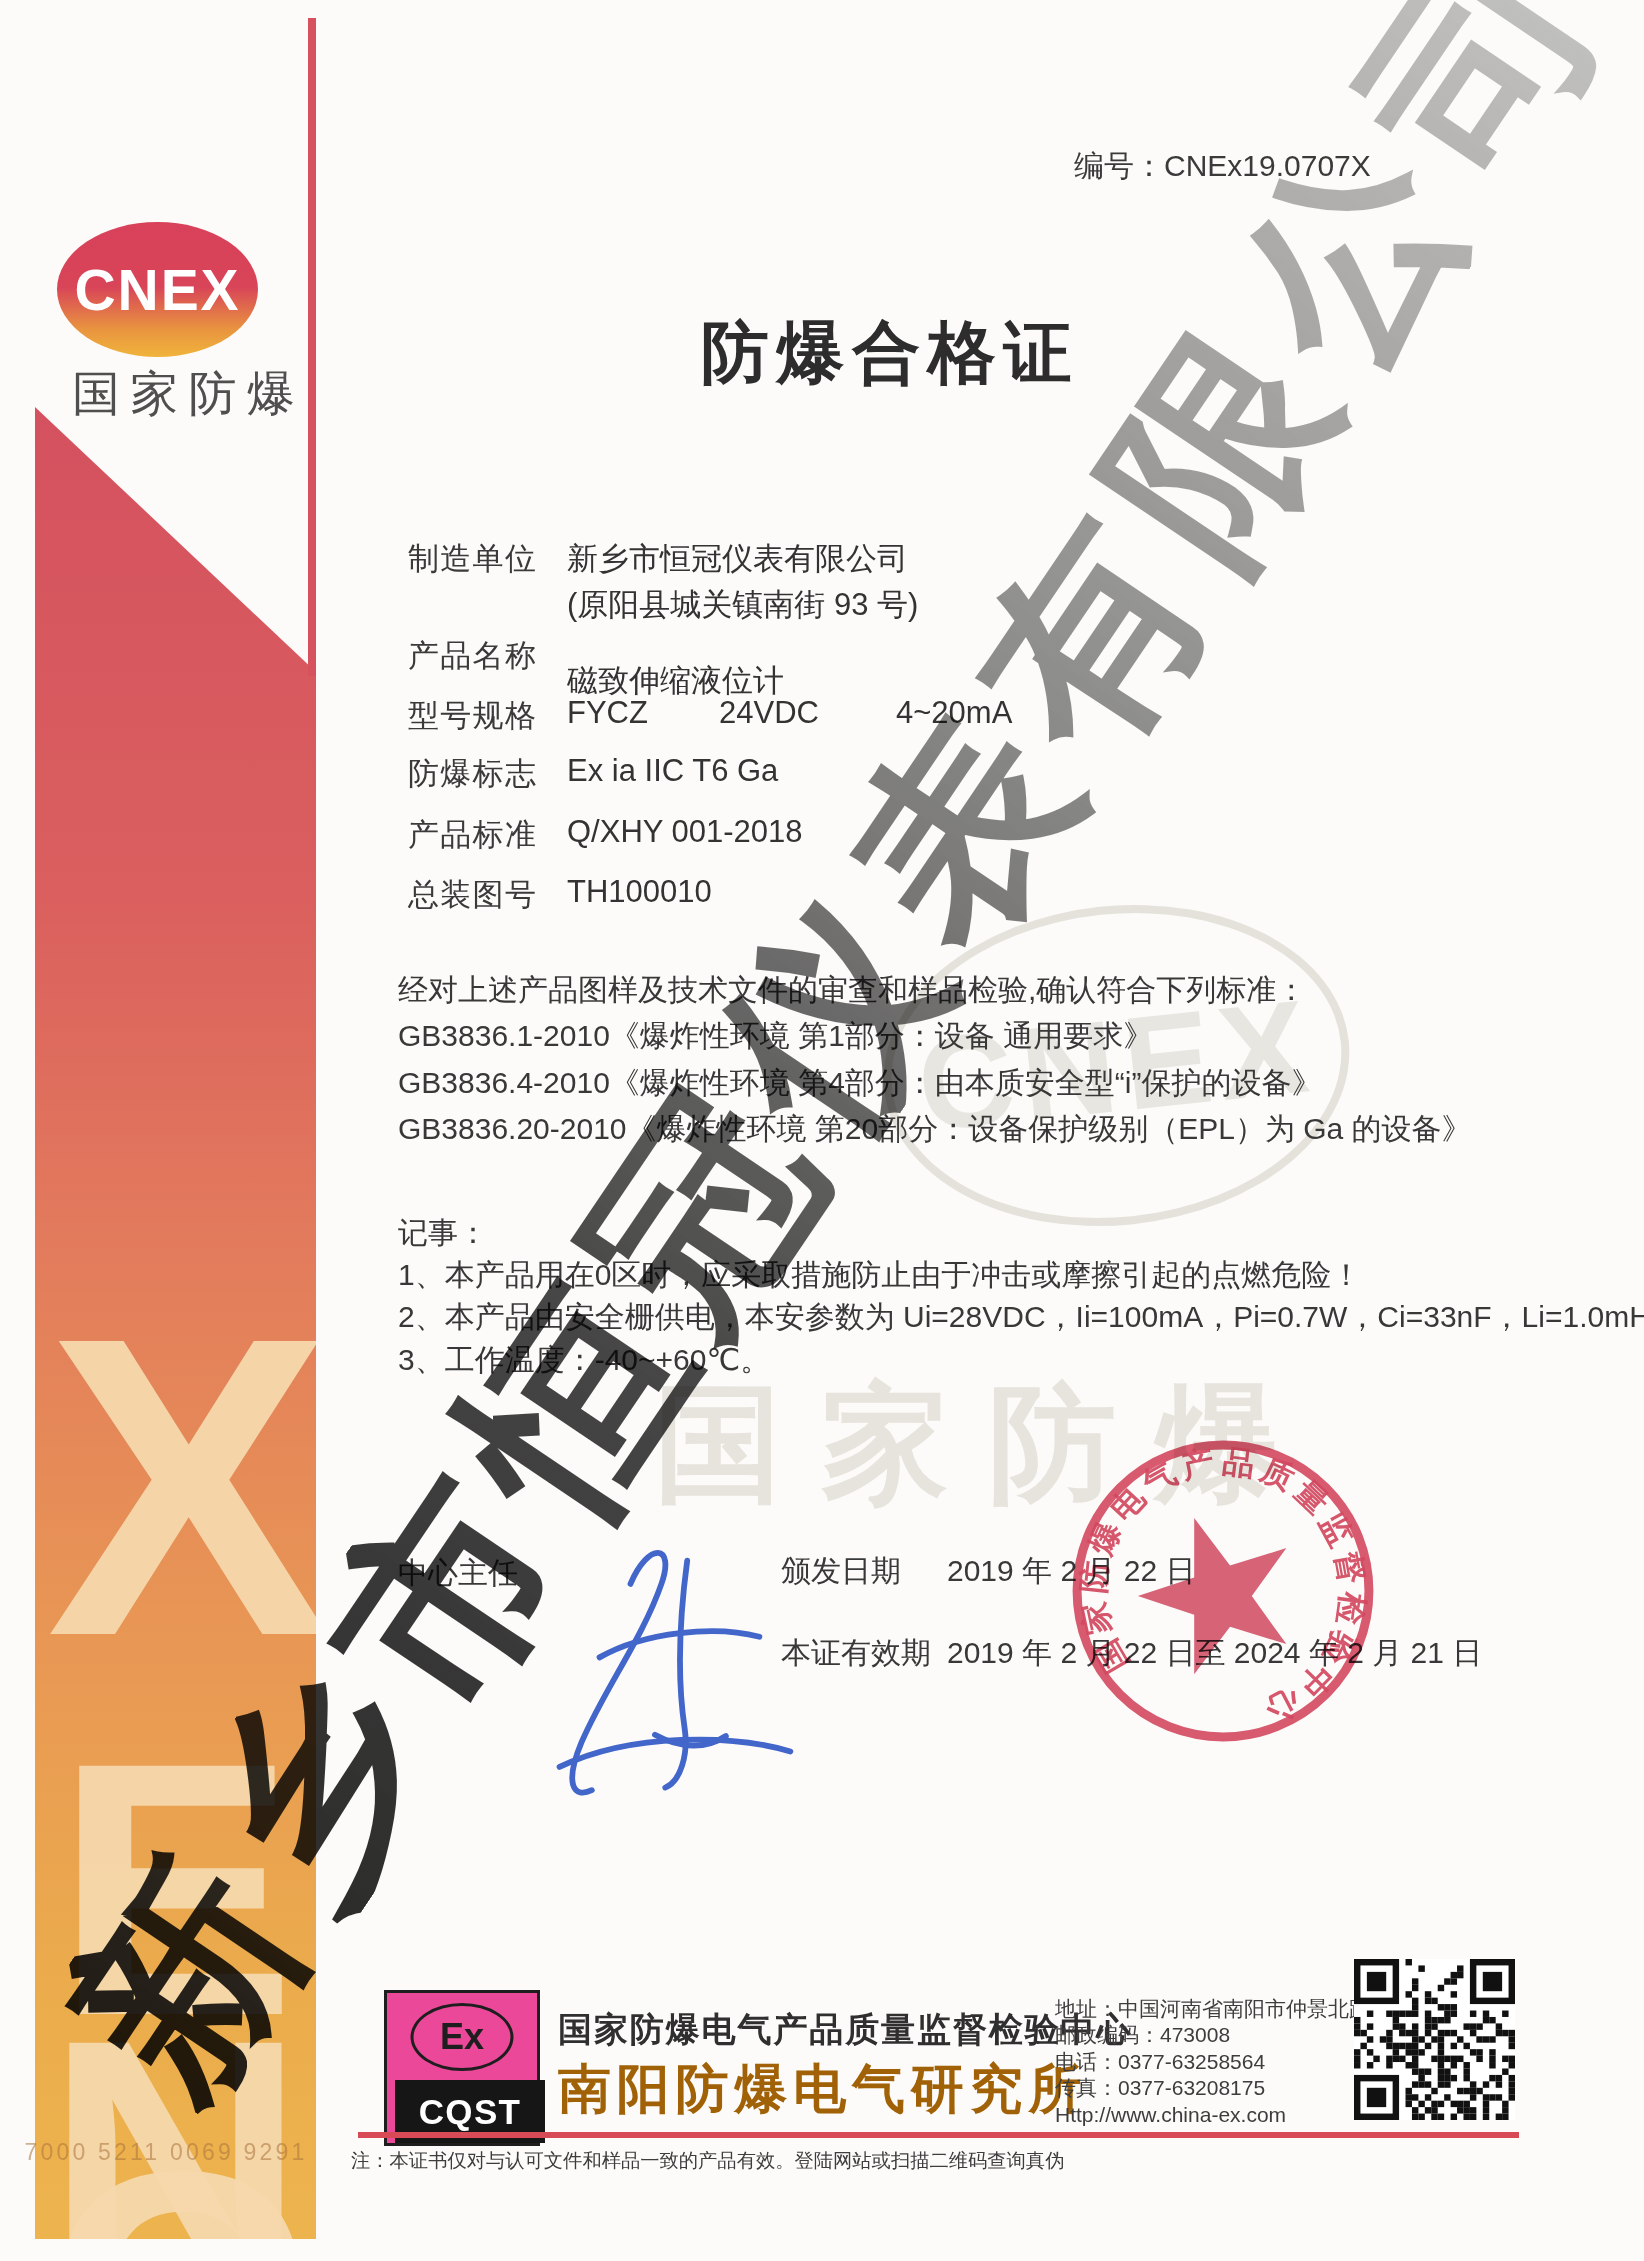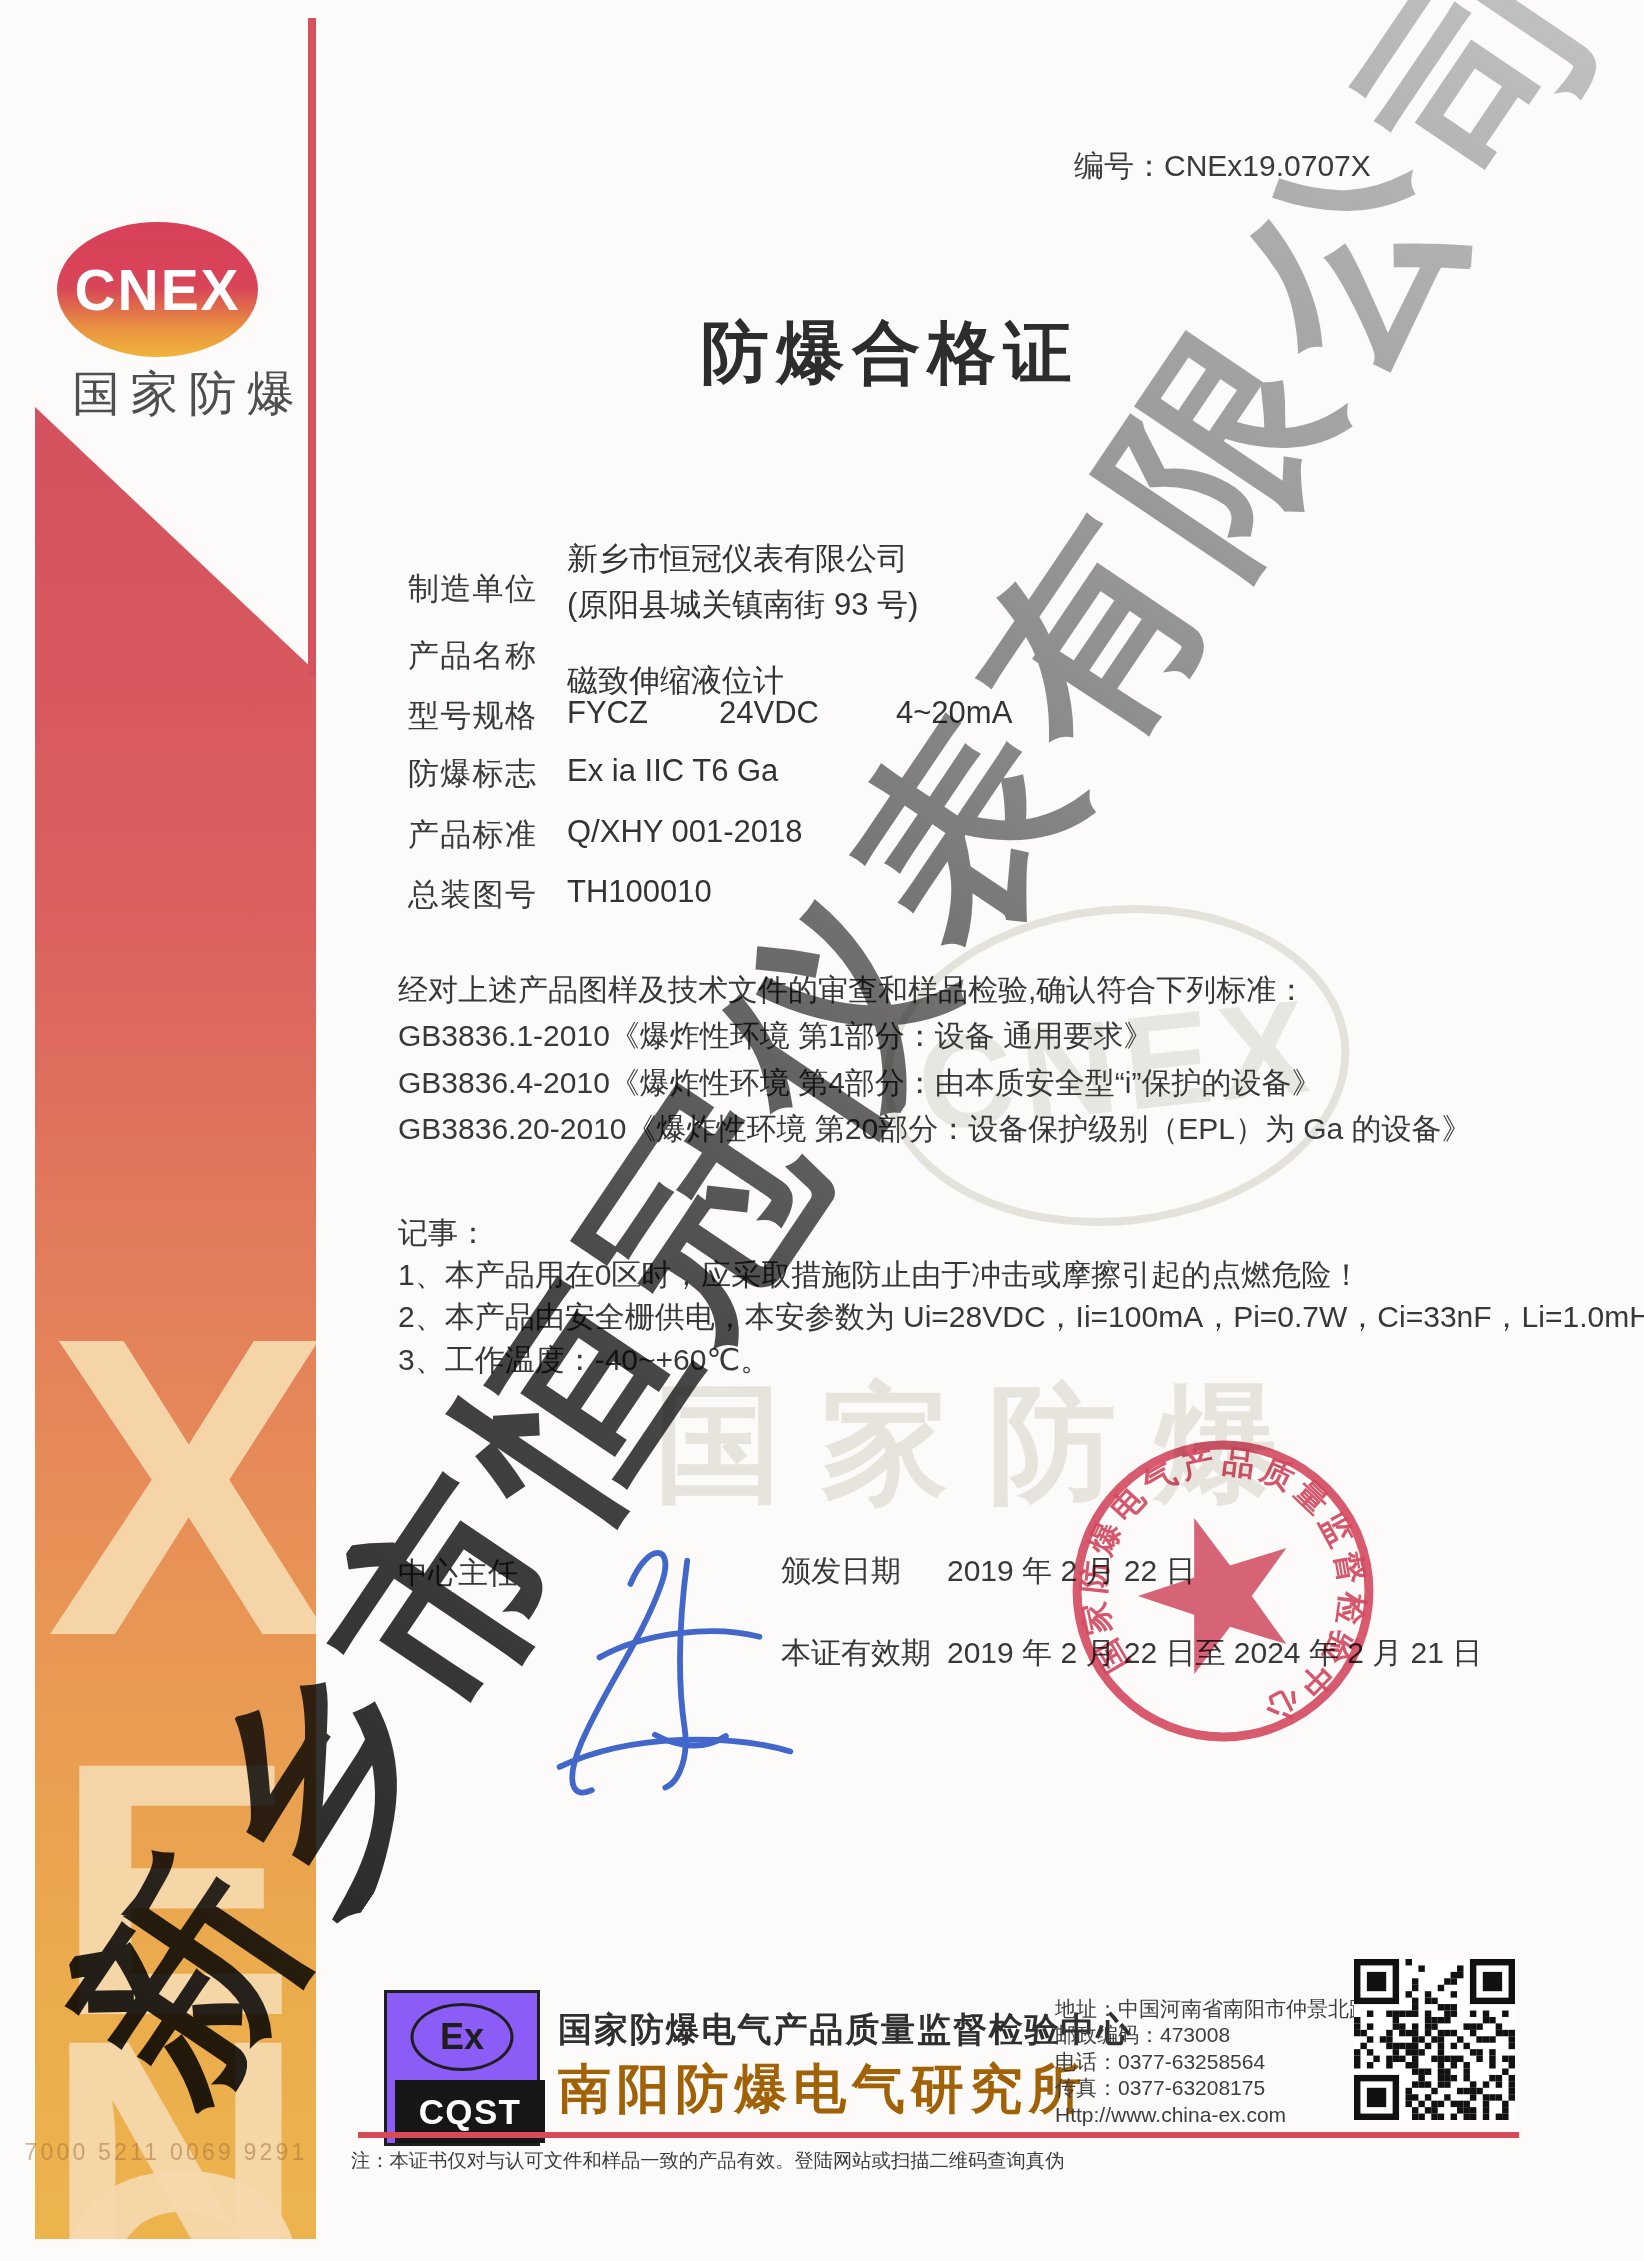--- a/index.html
+++ b/index.html
@@ -50,21 +50,21 @@
     background:linear-gradient(90deg,rgba(15,15,15,0.92) 0%,rgba(40,40,40,0.85) 35%,rgba(95,95,95,0.70) 65%,rgba(150,150,150,0.55) 100%);
     -webkit-background-clip:text;background-clip:text;color:transparent;z-index:6;
     mix-blend-mode:multiply;white-space:nowrap;}
 
   
   .sig-svg{position:absolute;left:522px;top:1522px;z-index:4;}
   .stamp{position:absolute;left:1063px;top:1431px;z-index:5;mix-blend-mode:multiply;}
 
   
   .ex-box{position:absolute;left:384px;top:1990px;width:150px;height:150px;border:3.2px solid #1e1e1e;
-    background:#8b5cf6;z-index:3;}
+    background:#ec4899;z-index:3;}
   .ex-oval{position:absolute;left:50%;top:10.3px;transform:translateX(-50%);width:97px;height:62px;
     border:3.2px solid #1e1e1e;border-radius:50%;display:flex;align-items:center;justify-content:center;}
   .ex-oval span{font-size:36px;font-weight:bold;color:#1e1e1e;}
   .ex-black{position:absolute;left:8px;bottom:0;width:100%;height:63px;background:#161616;
     display:flex;align-items:center;justify-content:center;}
   .ex-black span{color:#fff;font-size:35px;font-weight:bold;letter-spacing:1.3px;}
 
   .org1{position:absolute;left:558px;top:2007px;font-size:34px;font-weight:600;color:#2f2f2f;
     letter-spacing:1.9px;z-index:3;}
   .org2{position:absolute;left:558px;top:2054px;font-size:53px;font-weight:bold;color:#a16207;
@@ -96,21 +96,21 @@
   <div class="cnex-caption">国家防爆</div>
 
   <div class="wm-ellipse">
     <span>CNEX</span>
   </div>
   <div class="wm-center">国家防爆</div>
 
   <div class="cert-no"><span>编号：</span><span>CNEx19.0707X</span></div>
   <div class="title">防爆合格证</div>
 
-  <div class="flabel" style="top:568px;">制造单位</div>
+  <div class="flabel" style="top:538px;">制造单位</div>
   <div class="fvalue" style="top:538px;">新乡市恒冠仪表有限公司</div>
   <div class="fvalue" style="top:584px;">(原阳县城关镇南街 93 号)</div>
 
   <div class="flabel" style="top:635px;">产品名称</div>
   <div class="fvalue" style="top:635px;margin-top:25px;">磁致伸缩液位计</div>
 
   <div class="flabel" style="top:695px;">型号规格</div>
   <div class="fvalue" style="top:695px;">FYCZ</div>
   <div class="fvalue" style="top:695px;left:719px;">24VDC</div>
   <div class="fvalue" style="top:695px;left:896px;">4~20mA</div>

